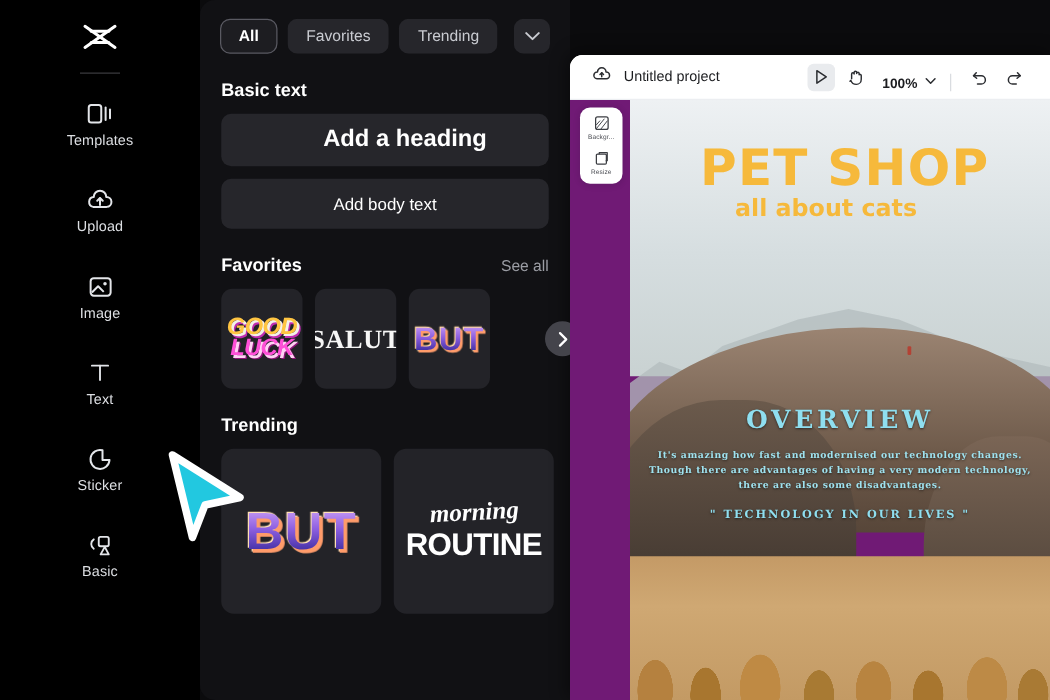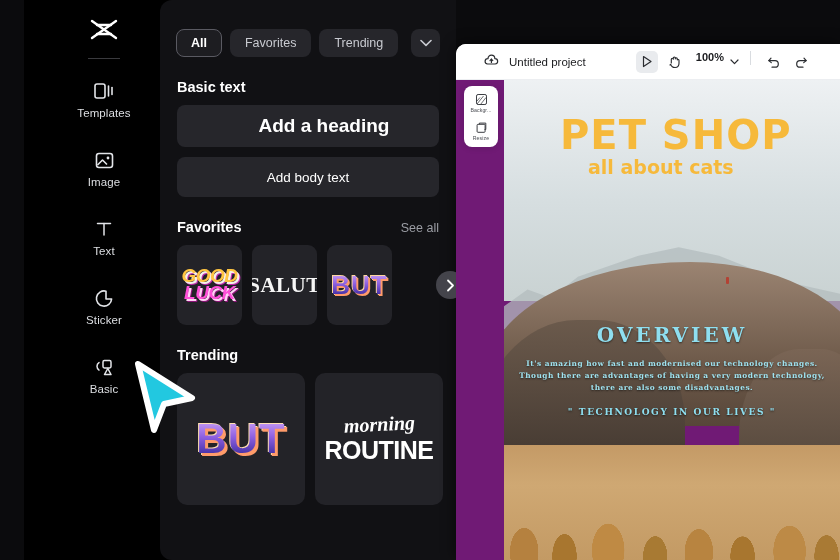--- a/index.html
+++ b/index.html
@@ -11,21 +11,20 @@
   }
   #root { position: relative; width: 840px; height: 560px; }
 
   
   .rail {
     position: absolute; left: 0; top: 0;
     width: 160px; height: 560px;
     background: #000000;
     display: flex; flex-direction: column; align-items: center;
     padding-top: 14px;
-    margin-left: 24px;
   }
   .rail-logo { width: 44px; height: 34px; display:flex; align-items:center; justify-content:center; }
   .rail-sep { width: 32px; height: 1px; background: #3a3a3e; margin: 10px 0 6px 0; }
   .rail-item {
     width: 100%; height: 69px;
     display: flex; flex-direction: column;
     align-items: center; justify-content: center;
     gap: 5px; cursor: pointer;
   }
   .rail-ico { width: 22px; height: 22px; display:flex; align-items:center; justify-content:center; }
@@ -33,21 +32,21 @@
 
   
   .panel {
     position: absolute; left: 160px; top: 0;
     width: 296px; height: 560px;
     background: #111114;
     border-top-left-radius: 12px;
     border-bottom-left-radius: 12px;
     overflow: hidden;
   }
-  .chips { display: flex; align-items: flex-start; gap: 8px; padding: 29px 16px 0 16px; }
+  .chips { display: flex; align-items: flex-start; gap: 8px; padding: 15px 16px 0 16px; }
   .chip {
     height: 28px; padding: 0 14px; border-radius: 8px;
     background: #26262b; color: #c9cbd1; font-size: 12.5px;
     display: flex; align-items: center; justify-content: center; cursor: pointer;
     border: 1px solid transparent; white-space: nowrap;
   }
   .chip.active { background: #1d1d21; color: #ffffff; border-color: #5a5a62; font-weight: 700; }
   .chip.more { width: 30px; padding: 0; margin-left: 5px; }
 
   .sect-title { color: #ffffff; font-size: 14.5px; font-weight: 700; }
@@ -121,25 +120,25 @@
   .editor {
     position: absolute; left: 456px; top: 44px;
     width: 384px; height: 516px;
     background: #ffffff;
     border-top-left-radius: 10px;
     overflow: hidden;
     box-shadow: -2px -2px 14px rgba(0,0,0,.45);
   }
   .ed-top {
     height: 36px; display: flex; align-items: center;
-    padding: 0 28px; background:#fff;
+    padding: 0 18px; background:#fff;
     border-bottom: 1px solid #eceef1;
   }
   .ed-title { font-size: 11.5px; color:#1b1c1f; margin-left: 10px; white-space:nowrap; }
-  .ed-tools { margin-left: auto; display:flex; align-items:flex-start; gap: 6px; }
+  .ed-tools { margin-left: auto; display:flex; align-items:flex-end; gap: 6px; }
   .tool-btn {
     width: 22px; height: 22px; border-radius: 5px;
     display:flex; align-items:center; justify-content:center; cursor:pointer;
     color:#2b2d31;
   }
   .tool-btn.active { background:#e9ebee; }
   .zoom-val { font-size: 11px; color:#1b1c1f; font-weight:700; margin-left:4px; }
   .vdiv { width:1px; height:14px; background:#d9dce0; margin: 0 5px; }
 
   .ed-body { position:relative; height: 480px; background:#701a75;padding-left:16px; }
@@ -259,20 +258,30 @@
         <svg width="22" height="20" viewBox="0 0 22 20" fill="none" stroke="#e3e5e9" stroke-width="1.6" stroke-linecap="round">
           <rect x="2" y="3" width="10" height="14" rx="2"></rect>
             <path d="M15.5 5 V15"></path>
             <path d="M19 6.5 V13.5"></path>
         </svg>
       </span>
       <span class="rail-lbl">Templates</span>
     </div>
 
 
+    <div class="rail-item">
+      <span class="rail-ico">
+        <svg width="22" height="19" viewBox="0 0 22 19" fill="none" stroke="#e3e5e9" stroke-width="1.6" stroke-linecap="round" stroke-linejoin="round">
+          <path d="M5.5 14.5 A4 4 0 0 1 6 6.6 A5 5 0 0 1 16 6.6 A3.9 3.9 0 0 1 16.4 14.5 Z"></path>
+          <path d="M11 13 V7.5"></path>
+            <path d="M8.8 9.6 L11 7.4 L13.2 9.6"></path>
+        </svg>
+      </span>
+      <span class="rail-lbl">Upload</span>
+    </div>
 
     <div class="rail-item">
       <span class="rail-ico">
         <svg width="21" height="21" viewBox="0 0 21 21" fill="none" stroke="#e3e5e9" stroke-width="1.6" stroke-linejoin="round">
           <rect x="2.5" y="3.5" width="16" height="14" rx="2.5"></rect>
           <circle cx="14" cy="8" r="1.4" fill="#e3e5e9" stroke="none"></circle>
           <path d="M3.5 15 L8.5 10 L13 14.5"></path>
         </svg>
       </span>
       <span class="rail-lbl">Image</span>

